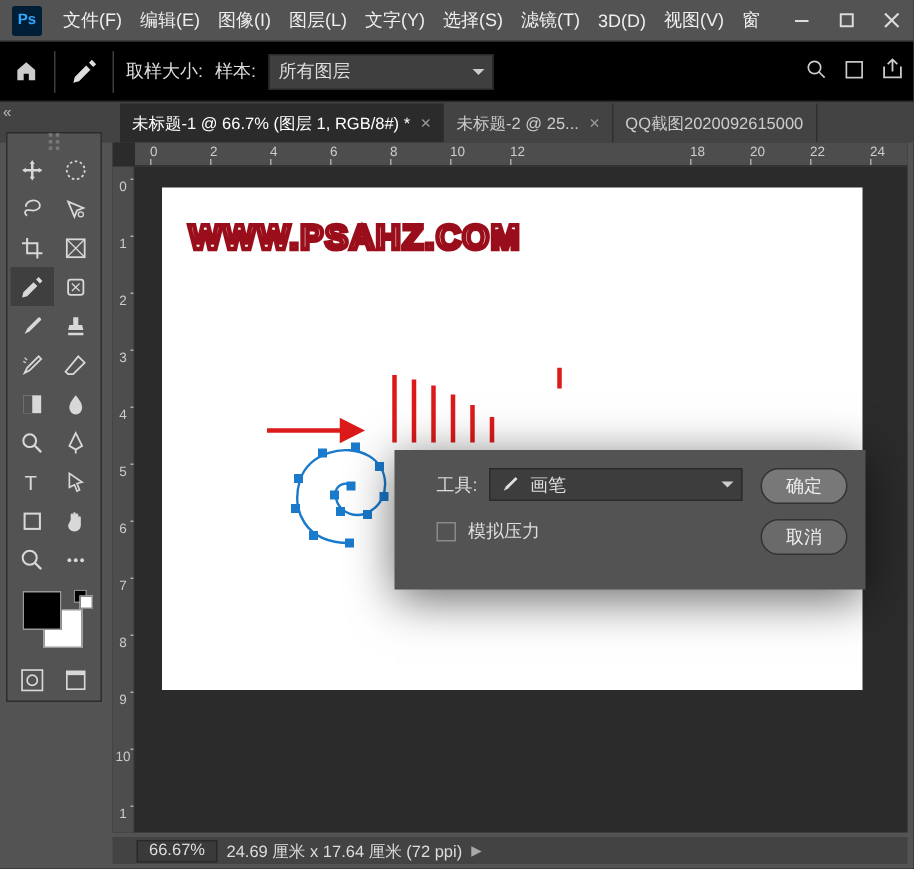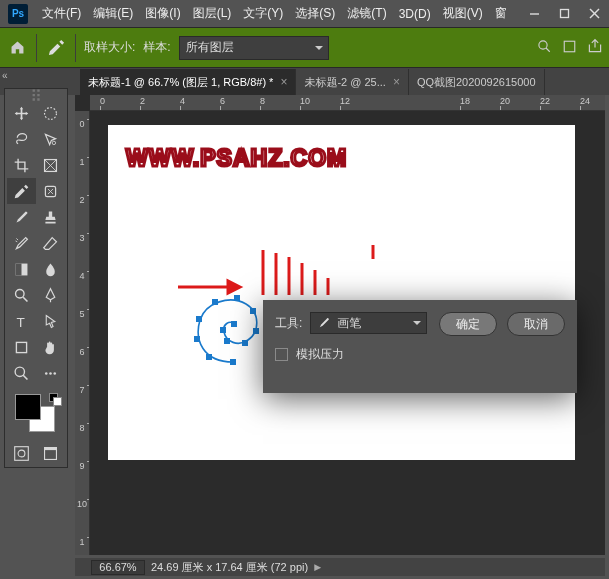--- a/index.html
+++ b/index.html
@@ -2,21 +2,21 @@
 <html><head>
 <meta charset="utf-8">
 <style>
 *{margin:0;padding:0;box-sizing:border-box;font-family:"Microsoft YaHei",sans-serif;user-select:none}
 body{width:609px;height:579px;background:#535353;overflow:hidden;position:relative}
 .menubar{height:28px;background:#535353;display:flex;align-items:center;font-size:12px;color:#eee;border-bottom:1px solid #282828}
 .ps-logo{width:20px;height:20px;margin:0 8px;background:#001e36;color:#31a8ff;font-size:10px;font-weight:bold;display:flex;align-items:center;justify-content:center;border-radius:2px}
 .menu-item{padding:0 6px;height:100%;display:flex;align-items:center;cursor:default}
 .win-ctrl{margin-left:auto;display:flex}
 .win-btn{width:30px;height:28px;display:flex;align-items:center;justify-content:center;color:#eee}
-.optbar{height:40px;background:#4d7c0f;display:flex;align-items:center;border-bottom:1px solid #282828;padding:0 6px;gap:8px;font-size:12px;color:#ddd}
+.optbar{height:40px;background:#000000;display:flex;align-items:center;border-bottom:1px solid #282828;padding:0 6px;gap:8px;font-size:12px;color:#ddd}
 .home-icon,.eyedrop-big{width:22px;height:22px;display:flex;align-items:center;justify-content:center}
 .drop{background:#3f3f3f;border:1px solid #2a2a2a;height:24px;padding:0 20px 0 6px;position:relative;color:#ddd;font-size:12px;display:flex;align-items:center}
 .drop::after{content:"";position:absolute;right:5px;top:9px;border:4px solid transparent;border-top-color:#ccc}
 .vline{width:1px;height:28px;background:#3c3c3c}
 .opt-right{margin-left:auto;display:flex;gap:10px;align-items:center}
 .tabbar{height:27px;background:#434343;display:flex;align-items:flex-end;font-size:11px;color:#ccc;padding-left:80px}
 .tab{height:26px;padding:0 8px;display:flex;align-items:center;gap:4px;border-right:1px solid #2f2f2f}
 .tab.active{background:#2b2b2b;color:#fff}
 .tab .x{color:#999;font-size:12px;margin-left:3px}
 .expand{position:absolute;left:2px;top:70px;width:12px;height:12px;color:#bbb;font-size:10px}
@@ -43,28 +43,28 @@
 .canvas{position:absolute;left:33px;top:30px;width:467px;height:335px;background:#fff}
 .watermark{position:absolute;left:18px;top:20px;font-size:23px;font-weight:900;letter-spacing:1px;color:#fff;-webkit-text-stroke:3px #9a0d1a;font-family:Impact,Arial}
 .red-arrows{position:absolute;left:70px;top:120px}
 .spiral{position:absolute;left:80px;top:165px}
 .statusbar{position:absolute;left:75px;right:4px;bottom:3px;height:18px;background:#434343;display:flex;align-items:center;font-size:11px;color:#ddd;gap:6px;padding-left:16px}
 .stat-zoom{width:54px;height:15px;background:#3a3a3a;border:1px solid #2a2a2a;text-align:center}
 .stat-car{font-size:9px;color:#aaa}
 .dialog{position:absolute;left:263px;top:300px;width:314px;background:#535353;box-shadow:0 6px 30px rgba(0,0,0,.6)}
 .dlg-titlebar{height:28px;background:#535353;display:flex;align-items:center;padding:0 6px 0 10px;font-size:12px;color:#eee;border-bottom:1px solid #454545}
 .dlg-close{margin-left:auto;font-size:15px;color:#ddd;width:20px;text-align:center}
-.dlg-body{padding:12px 12px 18px 12px;display:flex;gap:12px}
+.dlg-body{padding:12px 12px 18px 28px;display:flex;gap:12px}
 .dlg-left{flex:1}
 .dlg-row{display:flex;align-items:center;gap:8px;margin-bottom:12px;font-size:12px;color:#ddd}
 .tool-sel{flex:1;background:#3d3d3d;border:1px solid #2a2a2a;height:22px;display:flex;align-items:center;padding:0 18px 0 6px;position:relative;gap:6px;font-size:12px}
 .tool-sel::after{content:"";position:absolute;right:5px;top:8px;border:4px solid transparent;border-top-color:#ccc}
 .brush-ico{width:14px;height:14px}
 .chk{width:13px;height:13px;border:1px solid #8a8a8a;background:#535353}
-.dlg-btns{display:flex;flex-direction:row;gap:10px}
+.dlg-btns{display:flex;flex-direction:column;gap:10px}
 .dlg-btn{width:58px;height:24px;border-radius:12px;background:#6a6a6a;border:1px solid #333;color:#eee;font-size:12px;display:flex;align-items:center;justify-content:center}
 .dlg-btn.primary{background:#787878}
 </style>
 </head>
 <body>
 
 <div class="menubar">
   <div class="ps-logo">Ps</div>
   <div class="menu-item">文件(F)</div>
   <div class="menu-item">编辑(E)</div>

